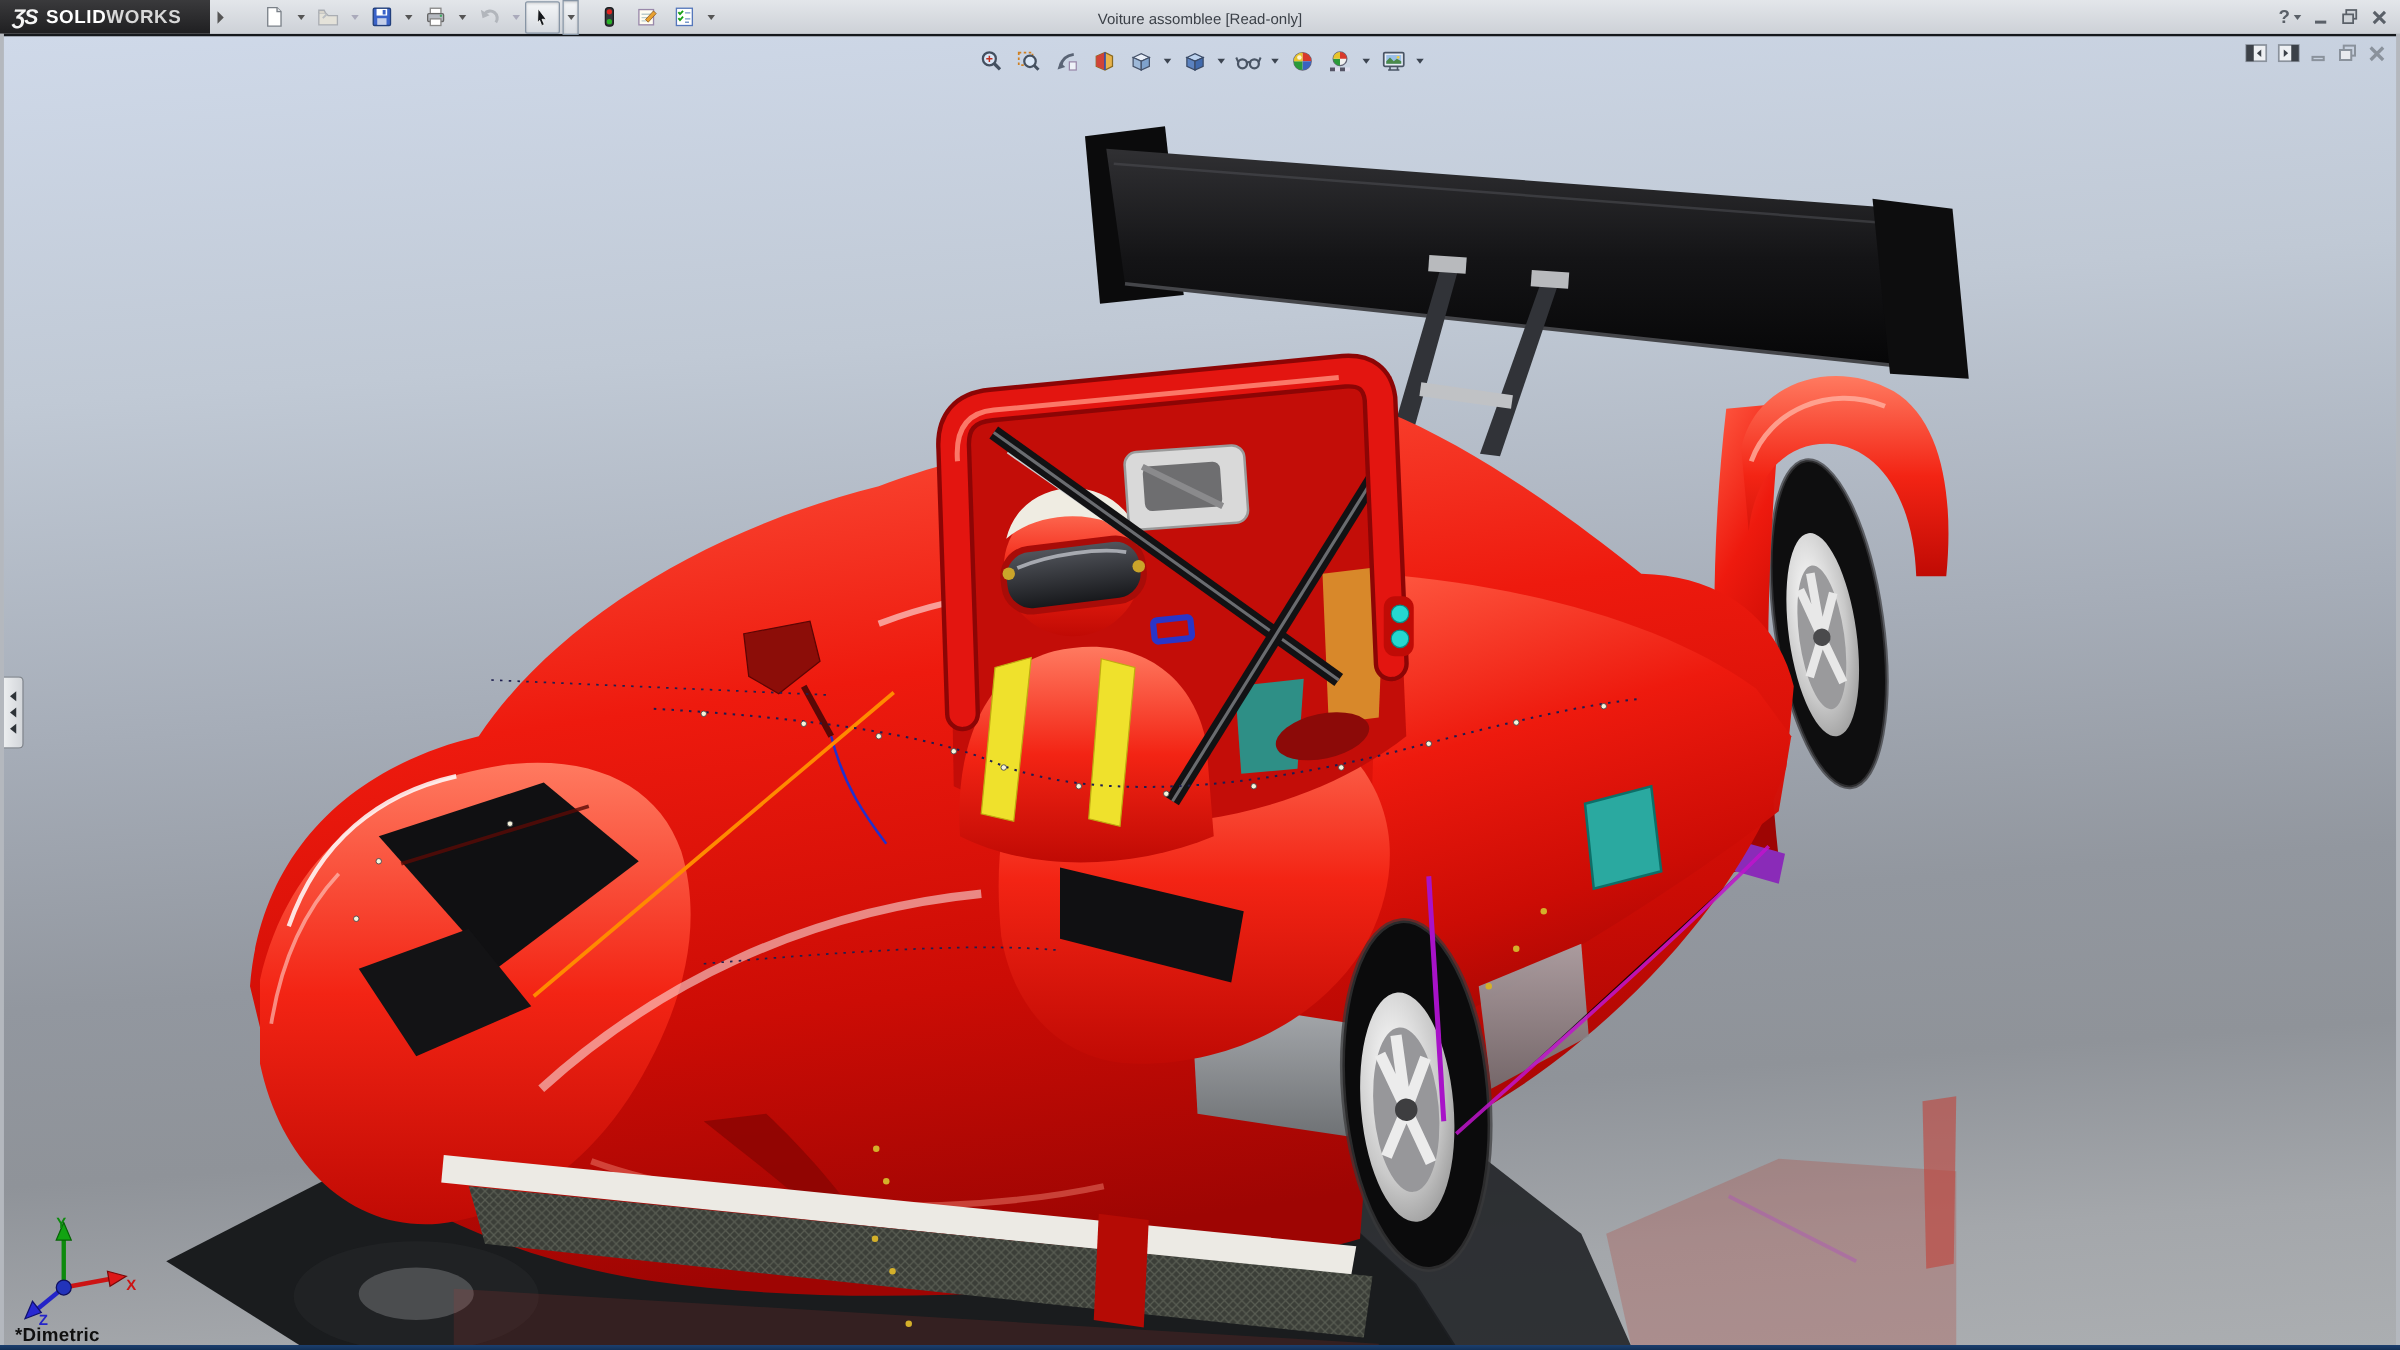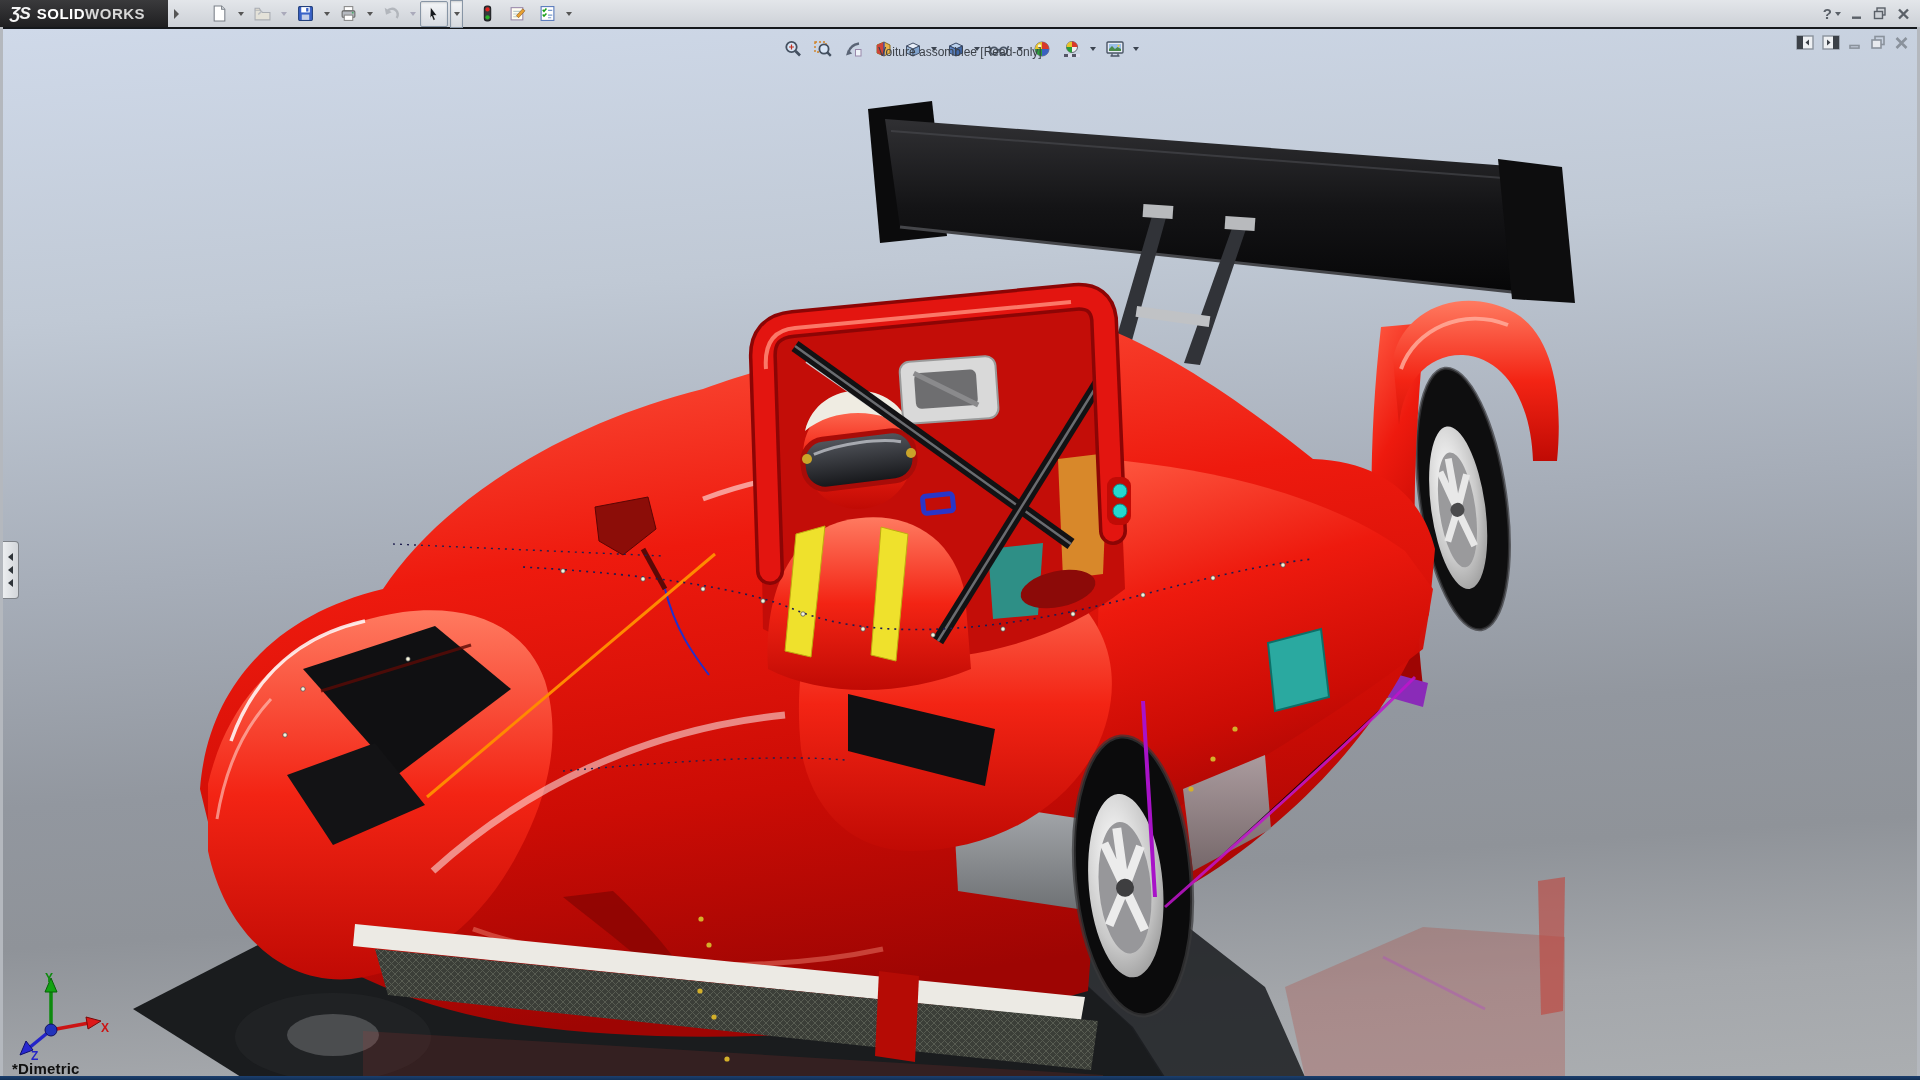--- a/index.html
+++ b/index.html
@@ -17,21 +17,21 @@
   .brand .nm span{font-weight:bold;color:#d8d8d8;}
   .brand-arrow{width:0;height:0;border-left:5px solid #555;border-top:5px solid transparent;border-bottom:5px solid transparent;margin-left:6px;}
   .tb-icons{display:flex;align-items:center;margin-left:26px;gap:2px;}
   .tbtn{width:26px;height:24px;display:flex;align-items:center;justify-content:center;border:1px solid transparent;border-radius:2px;}
   .tcaret{width:11px;height:24px;display:flex;align-items:center;justify-content:center;}
   .tcaret i{width:0;height:0;border-top:4px solid #555;border-left:3.5px solid transparent;border-right:3.5px solid transparent;}
   .tcaret.dis i{border-top-color:#aab;}
   .pressed{background:linear-gradient(#f4f6f8,#d6dae0);border:1px solid #8795a5;box-shadow:inset 0 1px 2px rgba(0,0,0,.15);}
   .tsep{width:6px;}
   .title-text{position:absolute;left:50%;top:0;height:30px;transform:translateX(-50%);
-    display:flex;align-items:center;font-size:12px;color:#3c4148;white-space:nowrap;margin-top:37px;}
+    display:flex;align-items:center;font-size:12px;color:#3c4148;white-space:nowrap;}
   .win-controls{position:absolute;right:10px;top:0;height:27px;display:flex;align-items:center;gap:10px;}
   .wbtn{display:flex;align-items:center;justify-content:center;color:#5a6068;font-size:14px;font-weight:bold;}
   .helpwrap{display:flex;align-items:center;gap:3px;}
 
   
   .viewport{position:absolute;top:27px;left:3px;right:3px;bottom:4px;
     border-top:2px solid #15181c;
     background:linear-gradient(176deg,#cfd9e9 0%,#c0c9d5 25%,#a6adb8 48%,#92979f 66%,#8f9399 78%,#a4a7ab 90%,#abaeb1 100%);
     overflow:hidden;}
   .frame-bottom{position:absolute;left:0;right:0;bottom:0;height:4px;background:linear-gradient(#1c3f6e,#123056);z-index:40;}

